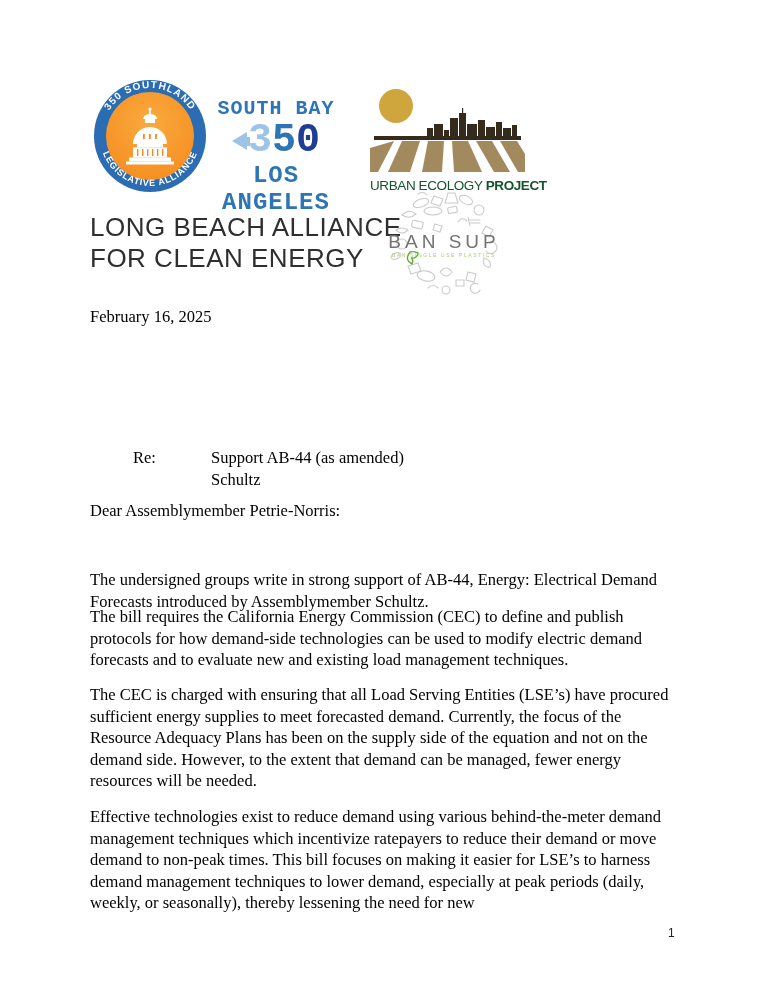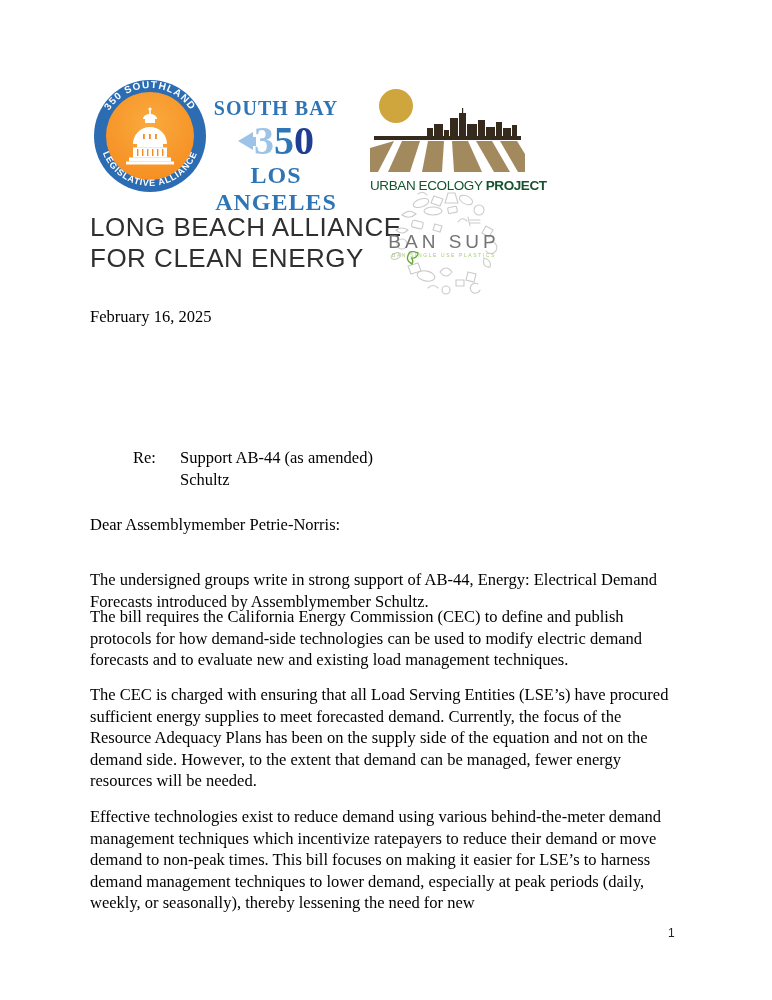--- a/index.html
+++ b/index.html
@@ -3,21 +3,21 @@
 <meta charset="utf-8">
 <style>
   * { margin:0; padding:0; box-sizing:border-box; }
   html,body { width:772px; height:1000px; background:#ffffff; font-family:"Liberation Serif", serif; }
   .page { position:relative; width:772px; height:1000px; background:#fff; overflow:hidden; }
 
   
   .badge-350 { position:absolute; left:93px; top:79px; width:114px; height:114px; }
 
   .southbay { position:absolute; left:203px; top:97px; width:146px; text-align:center;
-              font-family:Liberation Serif, serif; font-weight:bold; color:#2e75b6; }
+              font-family:Liberation Mono, monospace; font-weight:bold; color:#2e75b6; }
   .sb-line1 { font-size:20px; letter-spacing:1px; }
   .sb-num   { font-size:40px; line-height:42px; display:flex; align-items:center; justify-content:center; }
   .sb-arrow { display:inline-block; width:0; height:0; border-top:9px solid transparent;
               border-bottom:9px solid transparent; border-right:15px solid #9dc3e6; margin-right:-7px; }
   .sb-shaft { display:inline-block; width:10px; height:9px; background:#9dc3e6; margin-right:-2px; }
   .d3 { color:#9dc3e6; } .d5 { color:#2e75b6; } .d0 { color:#1f3e93; }
   .sb-line2 { font-size:24px; letter-spacing:1px; }
 
   .uep { position:absolute; left:370px; top:80px; width:155px; }
   .uep-name { margin-top:2px; font-family:"Liberation Sans", sans-serif; font-size:13.5px;
@@ -34,23 +34,23 @@
                   color:#737373; }
   .bansup-tag { position:absolute; left:0; top:64px; width:112px; text-align:center;
                 font-family:"Liberation Sans", sans-serif; font-size:5px; letter-spacing:1.6px;
                 color:#a5cd78; }
 
   
   .block { position:absolute; left:90px; width:600px; font-size:16.5px; line-height:21.5px; color:#000; }
   .b-date { top:306px; }
   .b-recip { top:337px; }
   .b-re { top:447px; padding-left:43px; }
-  .re-row { display:flex; }
+  .re-row { display:flex;gap:31px; }
   .re-label { width:47px; flex:0 0 47px; }
-  .b-sal { top:500px;margin-top:14px; }
+  .b-sal { top:500px; }
   .b-p1 { top:569px; width:595px; }
   .b-p2 { top:606px; width:595px; }
   .b-p3 { top:684px; width:595px; }
   .b-p4 { top:806px; width:595px; }
 
   .page-num { position:absolute; left:668px; top:926px; font-family:"Liberation Sans", sans-serif;
               font-size:12px; color:#222; }
 </style>
 </head>
 <body>

